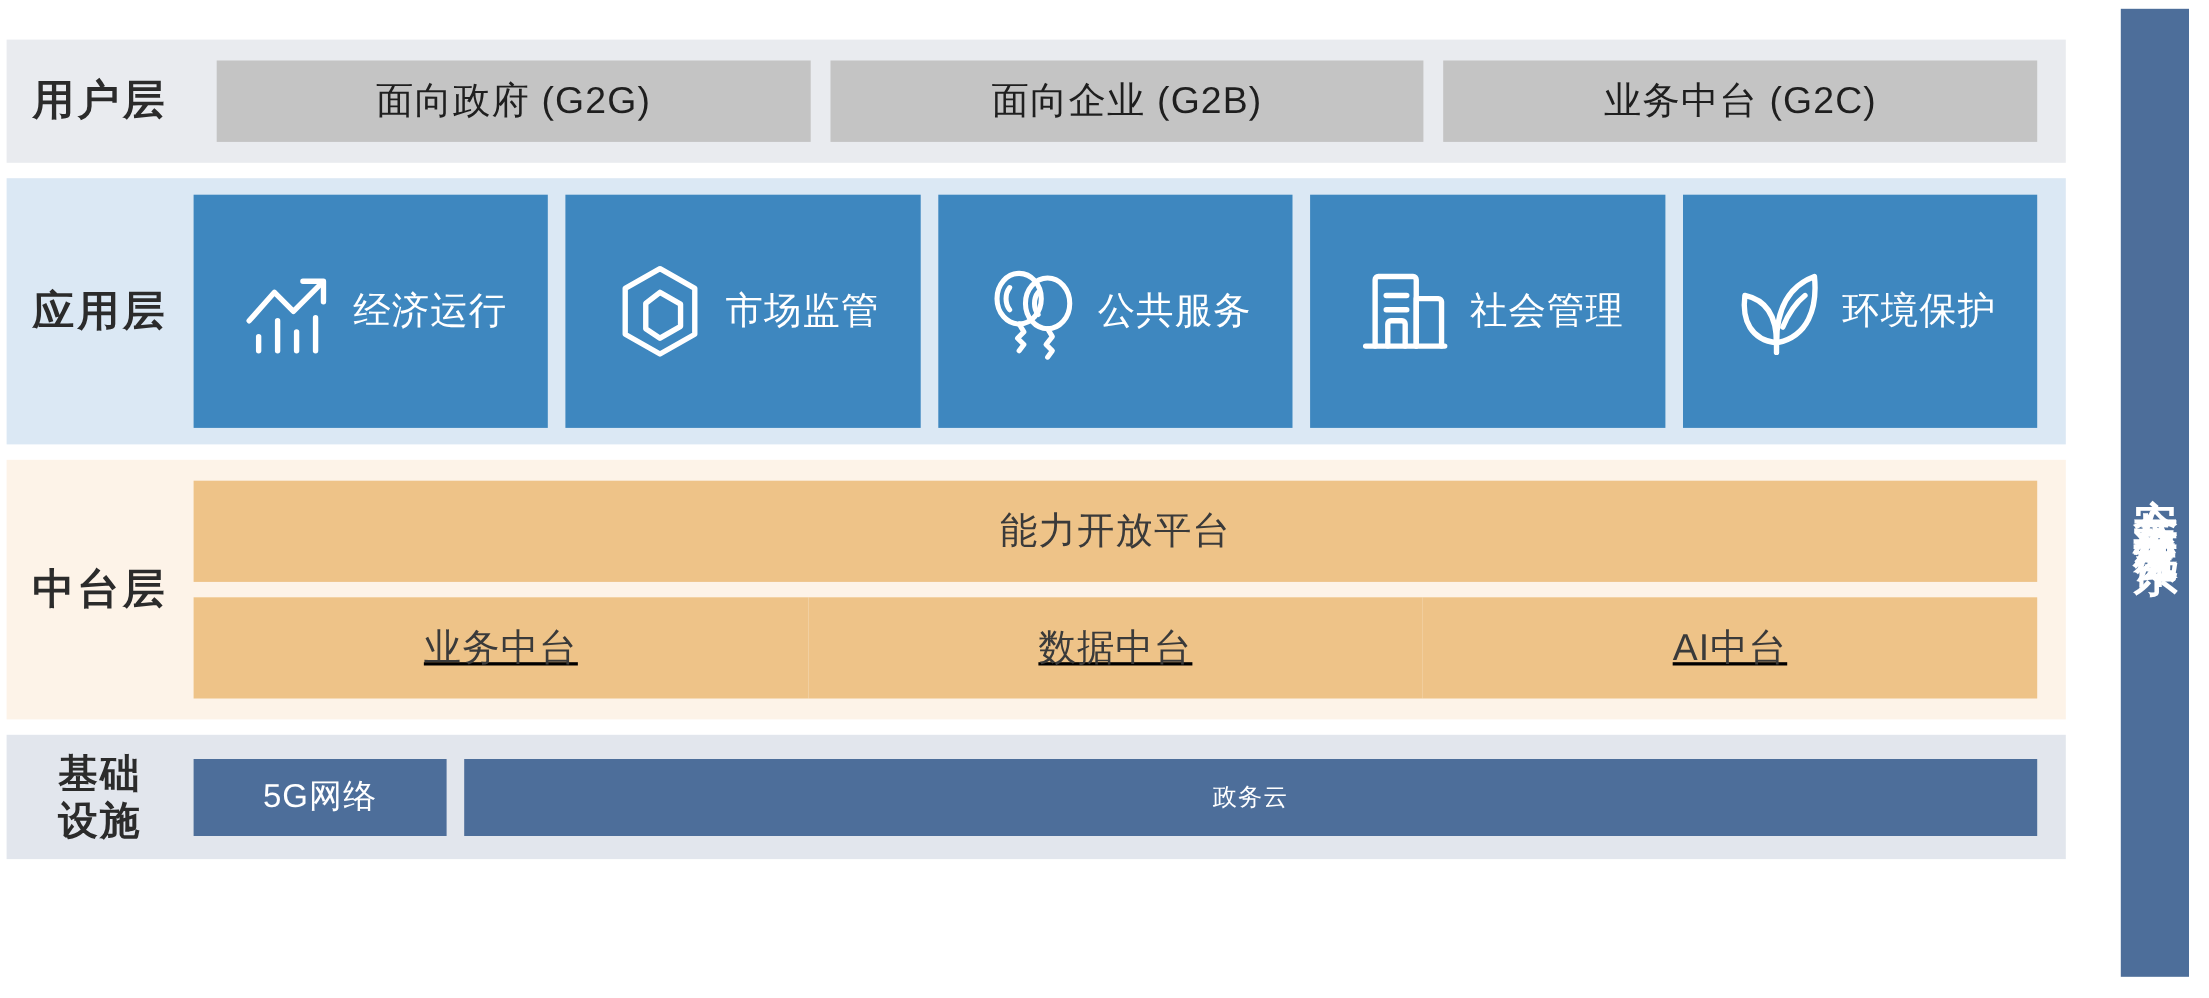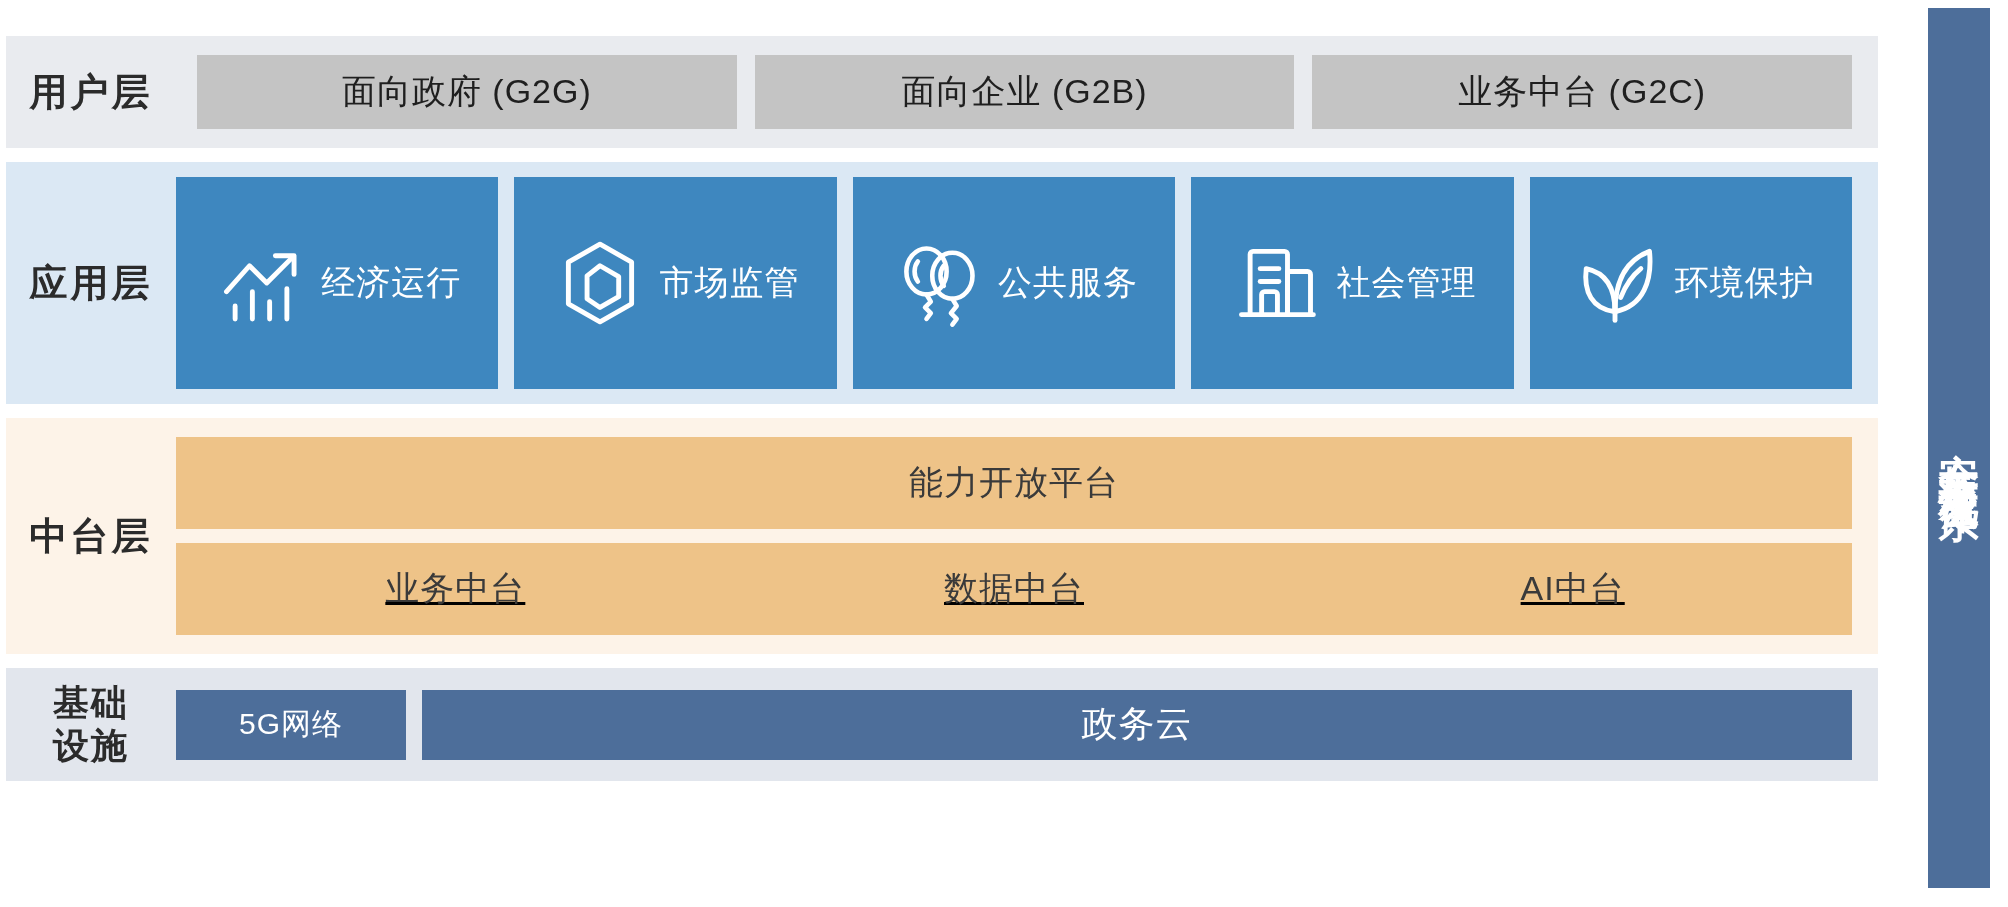--- a/index.html
+++ b/index.html
@@ -129,21 +129,21 @@
     background:#4d6e9a;
     height:70px;
     display:flex;align-items:center;justify-content:center;
     color:#ffffff;font-size:30px;letter-spacing:1px;
   }
   .infra-wide{
     flex:1 1 auto;
     background:#4d6e9a;
     height:70px;
     display:flex;align-items:center;justify-content:center;
-    color:#ffffff;font-size:36px;letter-spacing:1px;
+    color:#ffffff;font-size:22px;letter-spacing:1px;
   }
 
   
   .security-bar{
     position:absolute;
     top:8px;right:18px;
     width:62px;
     height:880px;
     background:#4d6e9a;
     display:flex;align-items:center;justify-content:center;

